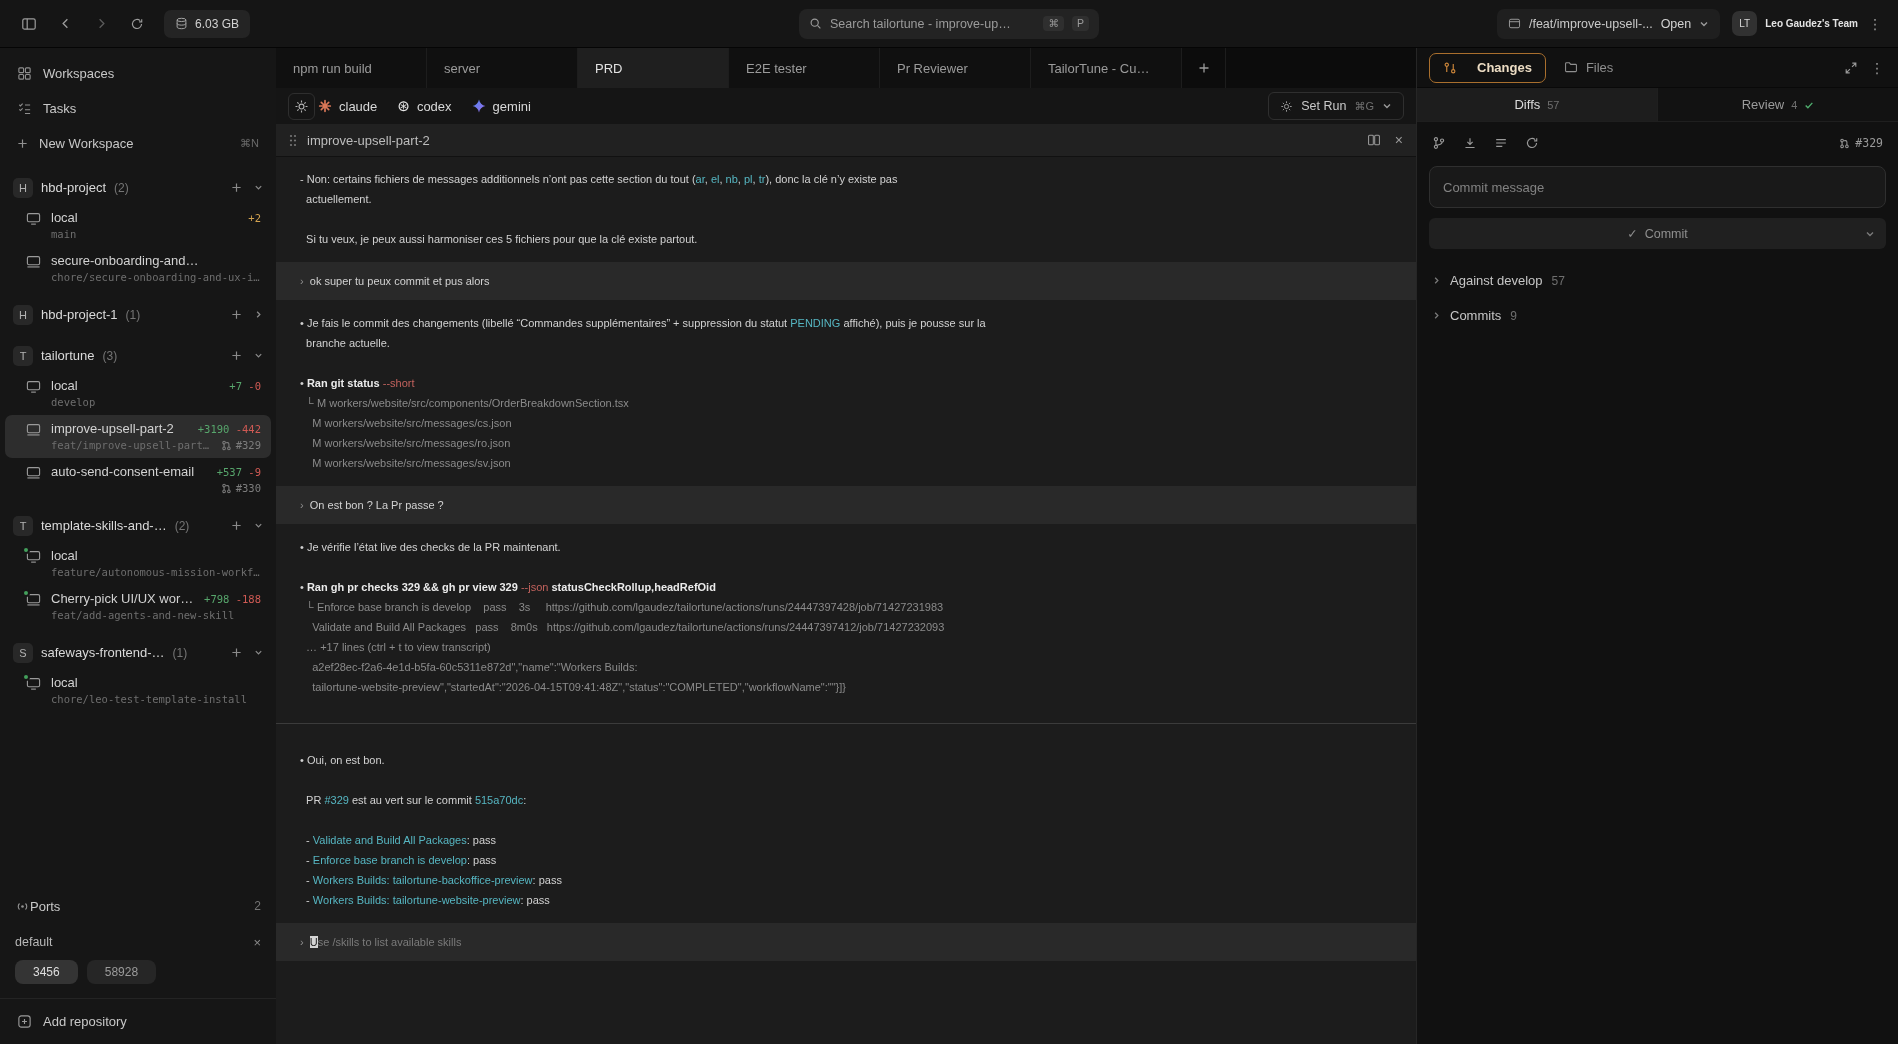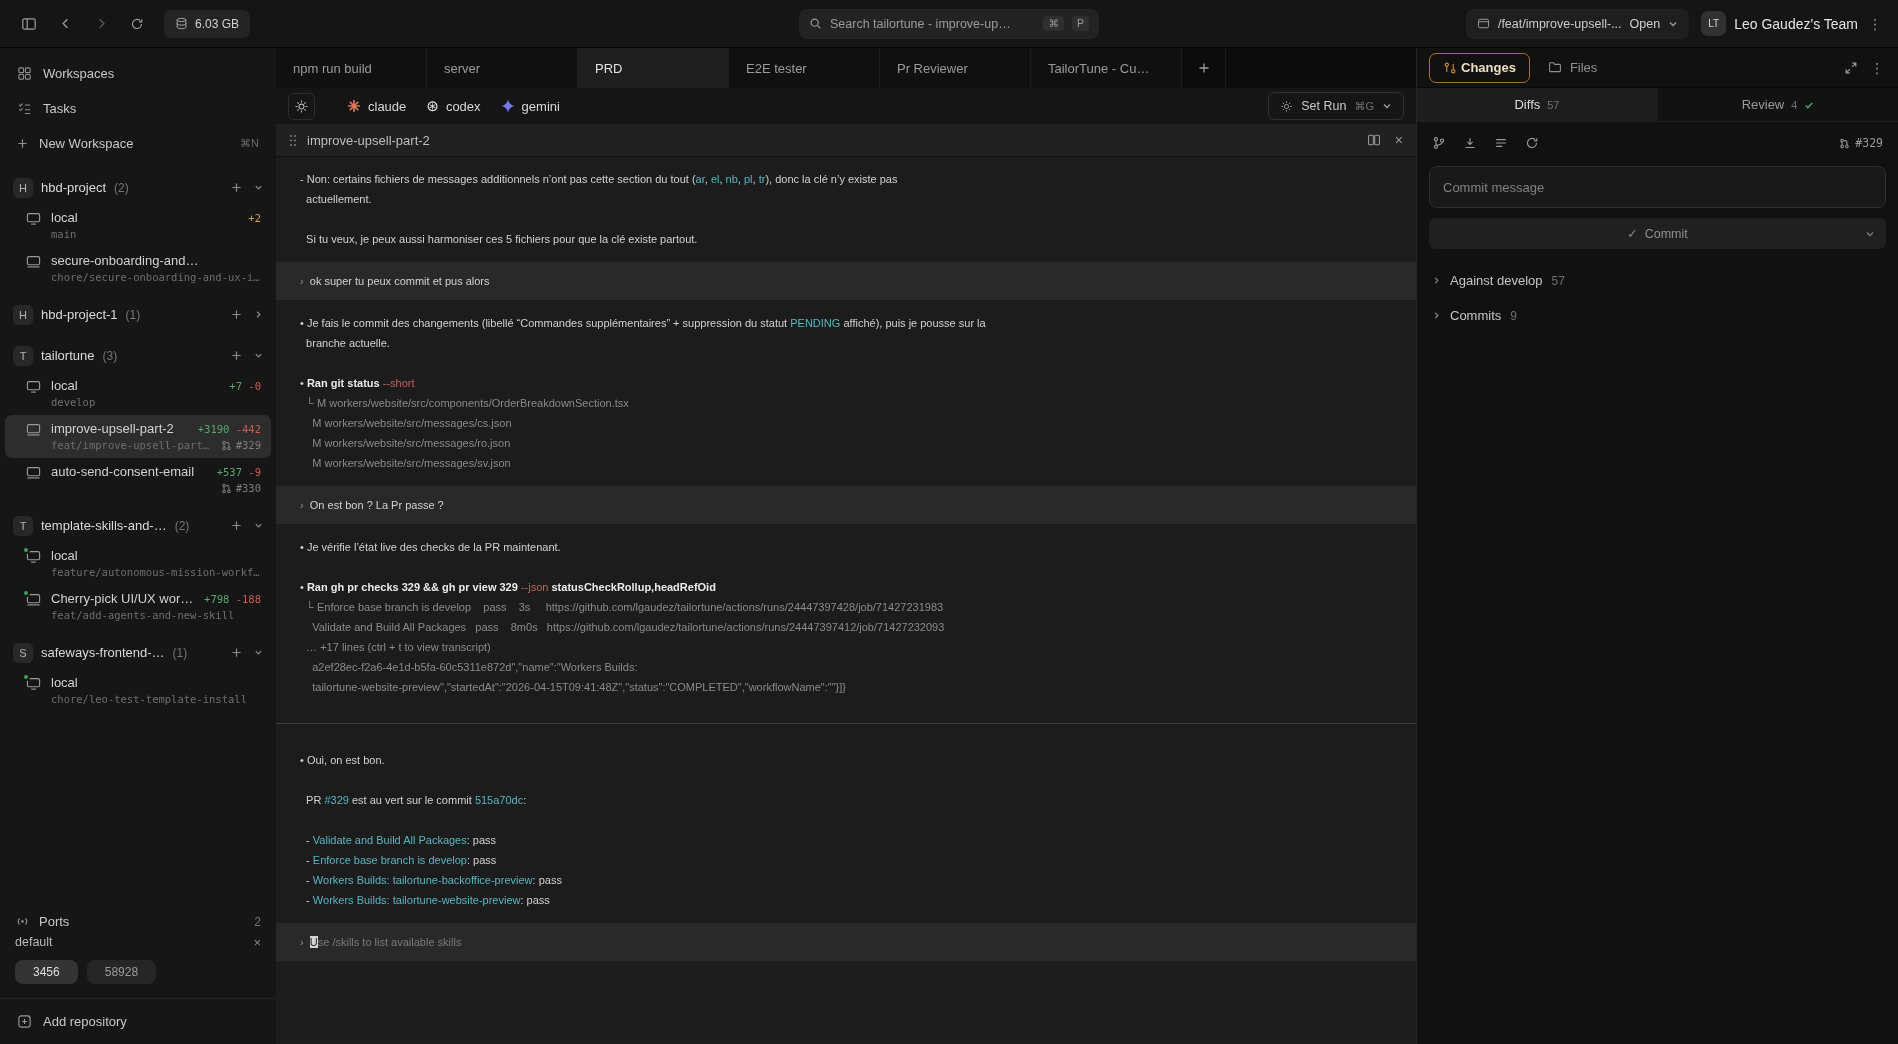--- a/index.html
+++ b/index.html
@@ -15,21 +15,21 @@
 .mem-chip svg{color:#a8a8a8}
 .search{position:absolute;left:50%;top:50%;transform:translate(-50%,-50%);width:300px;height:30px;background:#232323;border-radius:8px;display:flex;align-items:center;gap:8px;padding:0 10px;font-size:12.5px;color:#9b9b9b}
 .search .stext{flex:1;white-space:nowrap;overflow:hidden}
 .kbd{background:#2f2f2f;color:#9b9b9b;border-radius:4px;padding:2px 5px;font-size:10.5px;line-height:1}
 .tb-right{margin-left:auto;display:flex;align-items:center;gap:12px}
 .branch-pill{display:flex;align-items:center;gap:8px;height:30px;padding:0 11px;background:#1f1f1f;border-radius:7px;font-size:12.5px;color:#c9c9c9}
 .branch-pill svg{color:#9a9a9a}
 .branch-pill .openlbl{color:#d2d2d2}
 .team{display:flex;align-items:center;gap:8px}
 .avatar{width:25px;height:25px;border-radius:7px;background:#313131;color:#d6d6d6;font-size:10px;font-weight:normal;display:flex;align-items:center;justify-content:center}
-.teamname{font-size:14px;font-weight:normal;color:#e3e3e3}
+.teamname{font-size:10px;font-weight:bold;color:#e3e3e3}
 .kebab{color:#9a9a9a;font-size:14px;padding:0 2px}
 
 .shell{flex:1;display:flex;min-height:0}
 
 .sidebar{width:276px;flex:none;background:#161616;display:flex;flex-direction:column;padding-top:8px;overflow:hidden}
 .snav{height:35px;flex:none;display:flex;align-items:center;gap:11px;padding:0 17px;font-size:13px;color:#c8c8c8}
 .snav .sic{color:#909090}
 .newws .ws-kbd{margin-left:auto;color:#6a6a6a;font-size:11px}
 #groups{margin-top:10px}
 .group{margin-bottom:8px}
@@ -44,39 +44,39 @@
 .dot{position:absolute;left:-4px;top:-3px;width:8px;height:8px;border-radius:50%;background:#43a05c;border:2px solid #161616}
 .itext{flex:1;min-width:0;display:flex;flex-direction:column;gap:2px}
 .irow{display:flex;align-items:center;gap:8px;min-height:14px}
 .iname{flex:1;min-width:0;font-size:13px;color:#d2d2d2;white-space:nowrap;overflow:hidden;text-overflow:ellipsis}
 .istats{font-family:"DejaVu Sans Mono",monospace;font-size:10.5px;white-space:nowrap}
 .add{color:#57a66c}.del{color:#d05a54}.amber{color:#d2a24f}
 .ibranch{flex:1;min-width:0;font-family:"DejaVu Sans Mono",monospace;font-size:10.5px;color:#6e6e6e;white-space:nowrap;overflow:hidden;text-overflow:ellipsis}
 .iprbadge{display:flex;align-items:center;gap:4px;color:#7d7d7d;font-family:"DejaVu Sans Mono",monospace;font-size:10.5px}
 .spacer{flex:1}
 .ports{padding:6px 15px 4px}
-.ports-head{height:30px;display:flex;align-items:flex-end;gap:9px;font-size:13px;color:#c8c8c8}
+.ports-head{height:30px;display:flex;align-items:flex-start;gap:0;font-size:13px;color:#c8c8c8}
 .ports-head .sic{color:#909090}
 .ports-head .cnt{margin-left:auto;font-size:12px;color:#757575}
 .port-row{height:26px;display:flex;align-items:center;font-size:12.5px;color:#b8b8b8}
 .port-row .x{margin-left:auto;color:#8a8a8a;font-size:13px}
 .chips{display:flex;gap:9px;padding:5px 0 10px}
 .chip{background:#343434;border-radius:8px;padding:5px 18px;font-size:12px;color:#dedede}
 .chip.dim{background:#262626;color:#9b9b9b}
 .addrepo{flex:none;height:46px;display:flex;align-items:center;gap:11px;padding:0 17px;border-top:1px solid #242424;font-size:13px;color:#c8c8c8}
 .addrepo svg{color:#9a9a9a}
 
 .center{flex:1;min-width:0;display:flex;flex-direction:column;background:#101010}
 .tabsrow{height:40px;flex:none;display:flex;align-items:stretch;background:#0c0c0c}
 .tabswrap{display:flex}
 .tab{min-width:151px;padding:0 17px;display:flex;align-items:center;font-size:13px;color:#9b9b9b;background:#101010;border-right:1px solid #1d1d1d;white-space:nowrap}
 .tab.active{background:#1f1f1f;color:#e2e2e2}
 .tab-plus{width:44px;display:flex;align-items:center;justify-content:center;color:#9b9b9b;border-right:1px solid #1d1d1d}
 .tabfill{flex:1}
-.agentrow{height:36px;flex:none;display:flex;align-items:center;gap:32px;padding:0 12px;background:#151515}
+.agentrow{height:36px;flex:none;display:flex;align-items:center;gap:3px;padding:0 12px;background:#151515}
 .gearbox{width:27px;height:27px;border:1px solid #2e2e2e;border-radius:6px;display:flex;align-items:center;justify-content:center;color:#b2b2b2}
 #agents{display:flex;align-items:center;gap:20px}
 .agent{display:flex;align-items:center;gap:7px;font-size:13px;color:#d8d8d8}
 .codexg{font-size:15px;line-height:1;color:#e9e9e9}
 .setrun{margin-left:auto;display:flex;align-items:center;gap:8px;height:28px;padding:0 11px;border:1px solid #2f2f2f;border-radius:6px;font-size:12.5px;color:#c9c9c9}
 .setrun svg{color:#9a9a9a}
 .setrun .kbd2{color:#717171;font-size: 11px}
 .termtitle{height:33px;flex:none;display:flex;align-items:center;gap:10px;padding:0 13px;background:#212121;border-bottom:1px solid #111;font-size:13px;color:#bdbdbd}
 .termtitle .drag{color:#777}
 .tt-right{margin-left:auto;display:flex;align-items:center;gap:14px;color:#9a9a9a}
@@ -90,21 +90,21 @@
 .terminal span.c{color:#56b6c2}
 .terminal span.r{color:#c2625d}
 .terminal span.b{color:#ebebeb;font-weight:bold}
 .terminal span.d{color:#8b8b8b}
 .terminal span.p{color:#8f8f8f}
 .terminal span.cur{background:#d4d4d4;color:#1c1c1c}
 .terminal span.hint{color:#7a7a7a}
 
 .rightpanel{width:482px;flex:none;display:flex;flex-direction:column;background:#111;border-left:1px solid #262626}
 .rp-head{height:40px;flex:none;display:flex;align-items:center;gap:12px;padding:0 12px;border-bottom:1px solid #090909}
-.changes-btn{display:flex;align-items:center;gap:4px;height:30px;padding:0 13px;border:1px solid #a96f2d;border-radius:7px;font-size:13px;font-weight:bold;color:#ecdcc3}
+.changes-btn{display:flex;align-items:center;gap:20px;height:30px;padding:0 13px;border:1px solid #a96f2d;border-radius:7px;font-size:13px;font-weight:bold;color:#ecdcc3}
 .changes-btn svg{color:#cf883b}
 .files-btn{display:flex;align-items:flex-start;gap:8px;font-size:13px;color:#8f8f8f;padding:0 6px}
 .rp-head-right{margin-left:auto;display:flex;align-items:center;gap:10px;color:#9a9a9a}
 .rp-subtabs{height:34px;flex:none;display:flex;border-bottom:1px solid #1f1f1f}
 .subtab{flex:1;display:flex;align-items:center;justify-content:center;gap:7px;font-size:13px;color:#9b9b9b;background:#121212;border-right:1px solid #1f1f1f}
 .subtab:last-child{border-right:none}
 .subtab.active{background:#1d1d1d;color:#dcdcdc}
 .subtab .cnt{font-size:11px;color:#6f6f6f}
 .subtab .chk{color:#4fae6e}
 .rp-toolbar{height:42px;flex:none;display:flex;align-items:center;gap:17px;padding:0 15px;color:#9a9a9a}

